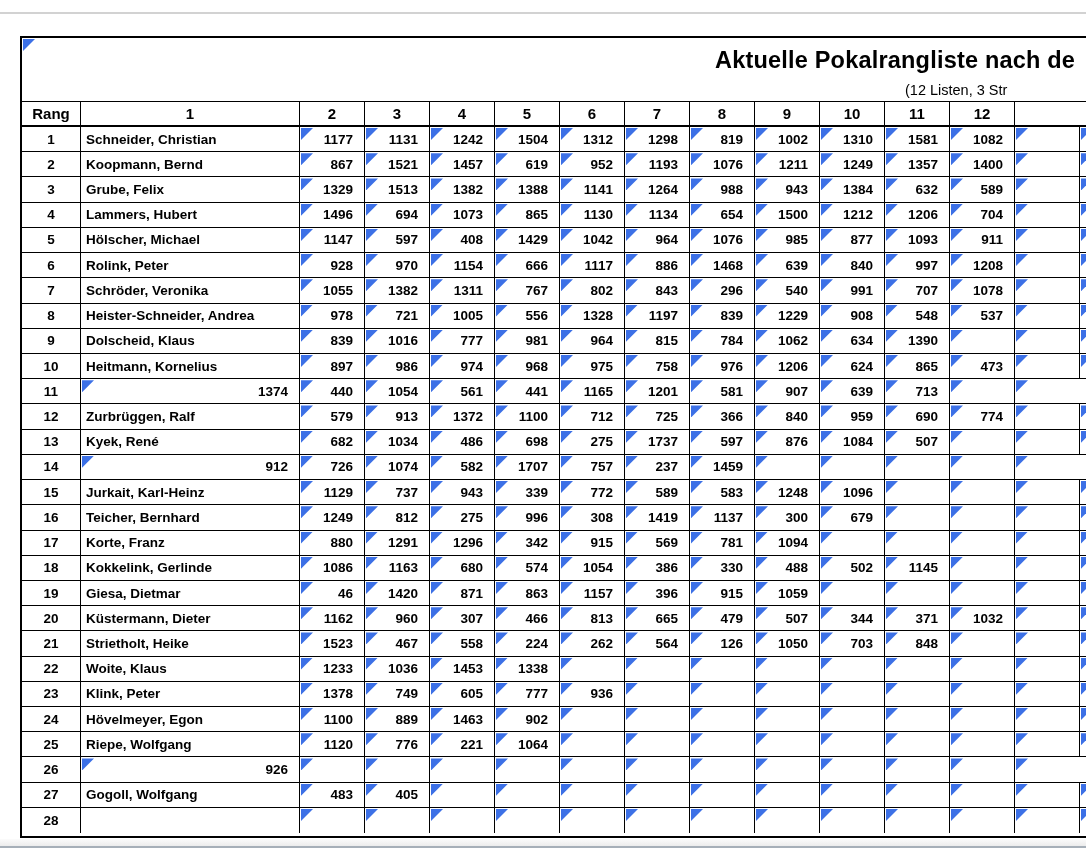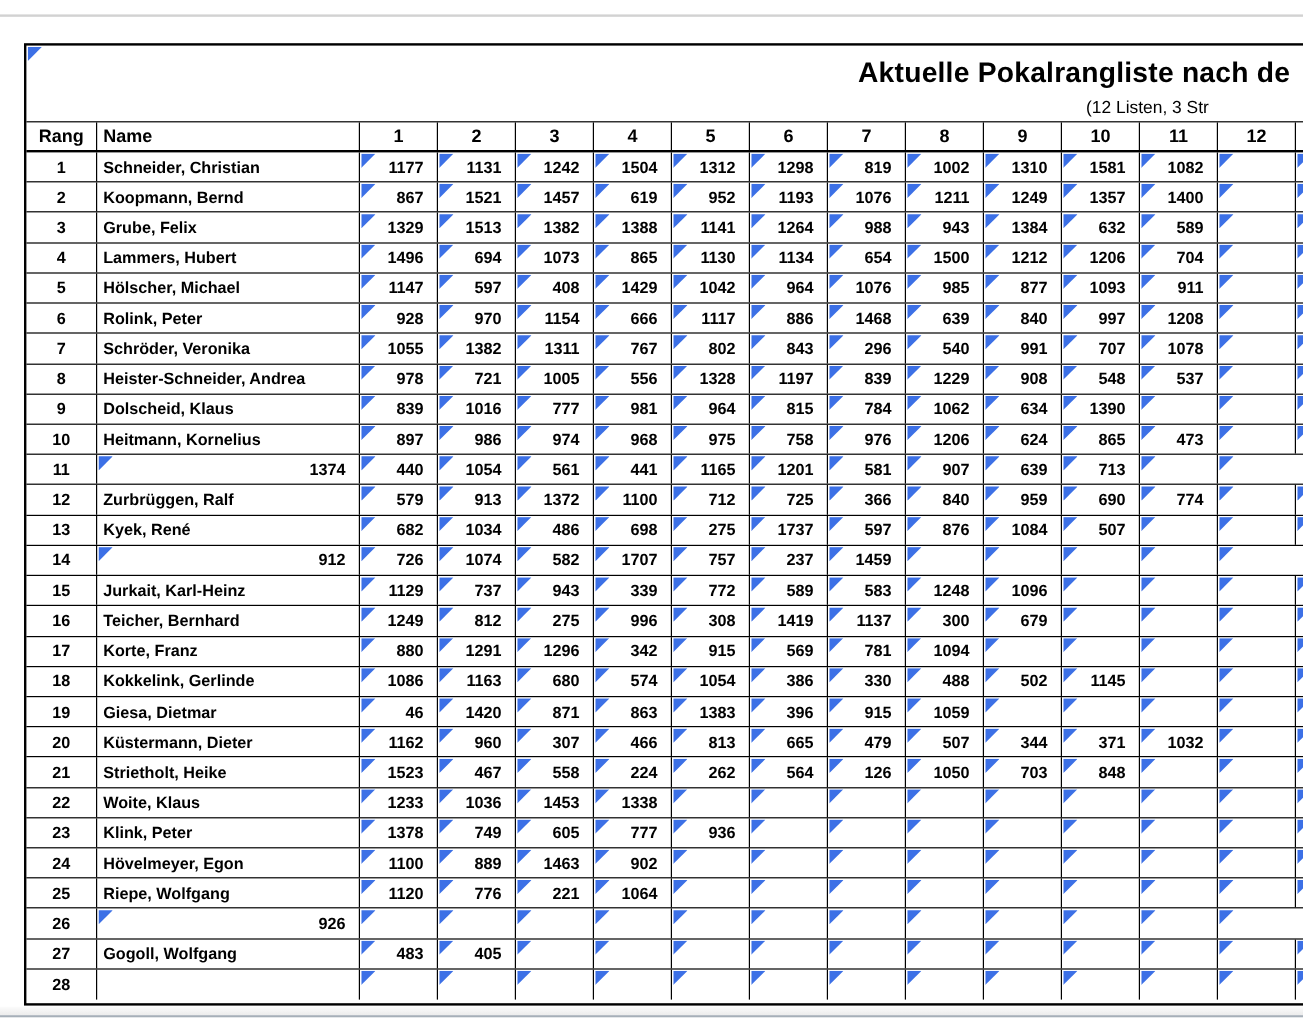--- a/index.html
+++ b/index.html
@@ -54,21 +54,20 @@
 <div class="sheet">
 
   <div class="title-band">
     <span class="flag" style="background: rgb(60, 112, 230);"></span>
     <div class="sheet-title">Aktuelle Pokalrangliste nach de</div>
     <div class="sheet-subtitle">(12 Listen, 3 Str</div>
   </div>
 
   <div class="hrow">
     <div class="cell first hcell">Rang</div>
-    <div class="cell hcell namehead">Name</div>
 
   <div class="cell hcell">1</div>
       <div class="cell hcell">2</div>
       <div class="cell hcell">3</div>
       <div class="cell hcell">4</div>
       <div class="cell hcell">5</div>
       <div class="cell hcell">6</div>
       <div class="cell hcell">7</div>
       <div class="cell hcell">8</div>
       <div class="cell hcell">9</div>
@@ -1100,21 +1099,21 @@
         <div class="cell valcell">
           <span class="flag" style="background: rgb(60, 112, 230);"></span>
           <span>871</span>
         </div>
         <div class="cell valcell">
           <span class="flag" style="background: rgb(60, 112, 230);"></span>
           <span>863</span>
         </div>
         <div class="cell valcell">
           <span class="flag" style="background: rgb(60, 112, 230);"></span>
-          <span>1383</span>
+          <span>1157</span>
         </div>
         <div class="cell valcell">
           <span class="flag" style="background: rgb(60, 112, 230);"></span>
           <span>396</span>
         </div>
         <div class="cell valcell">
           <span class="flag" style="background: rgb(60, 112, 230);"></span>
           <span>915</span>
         </div>
         <div class="cell valcell">

